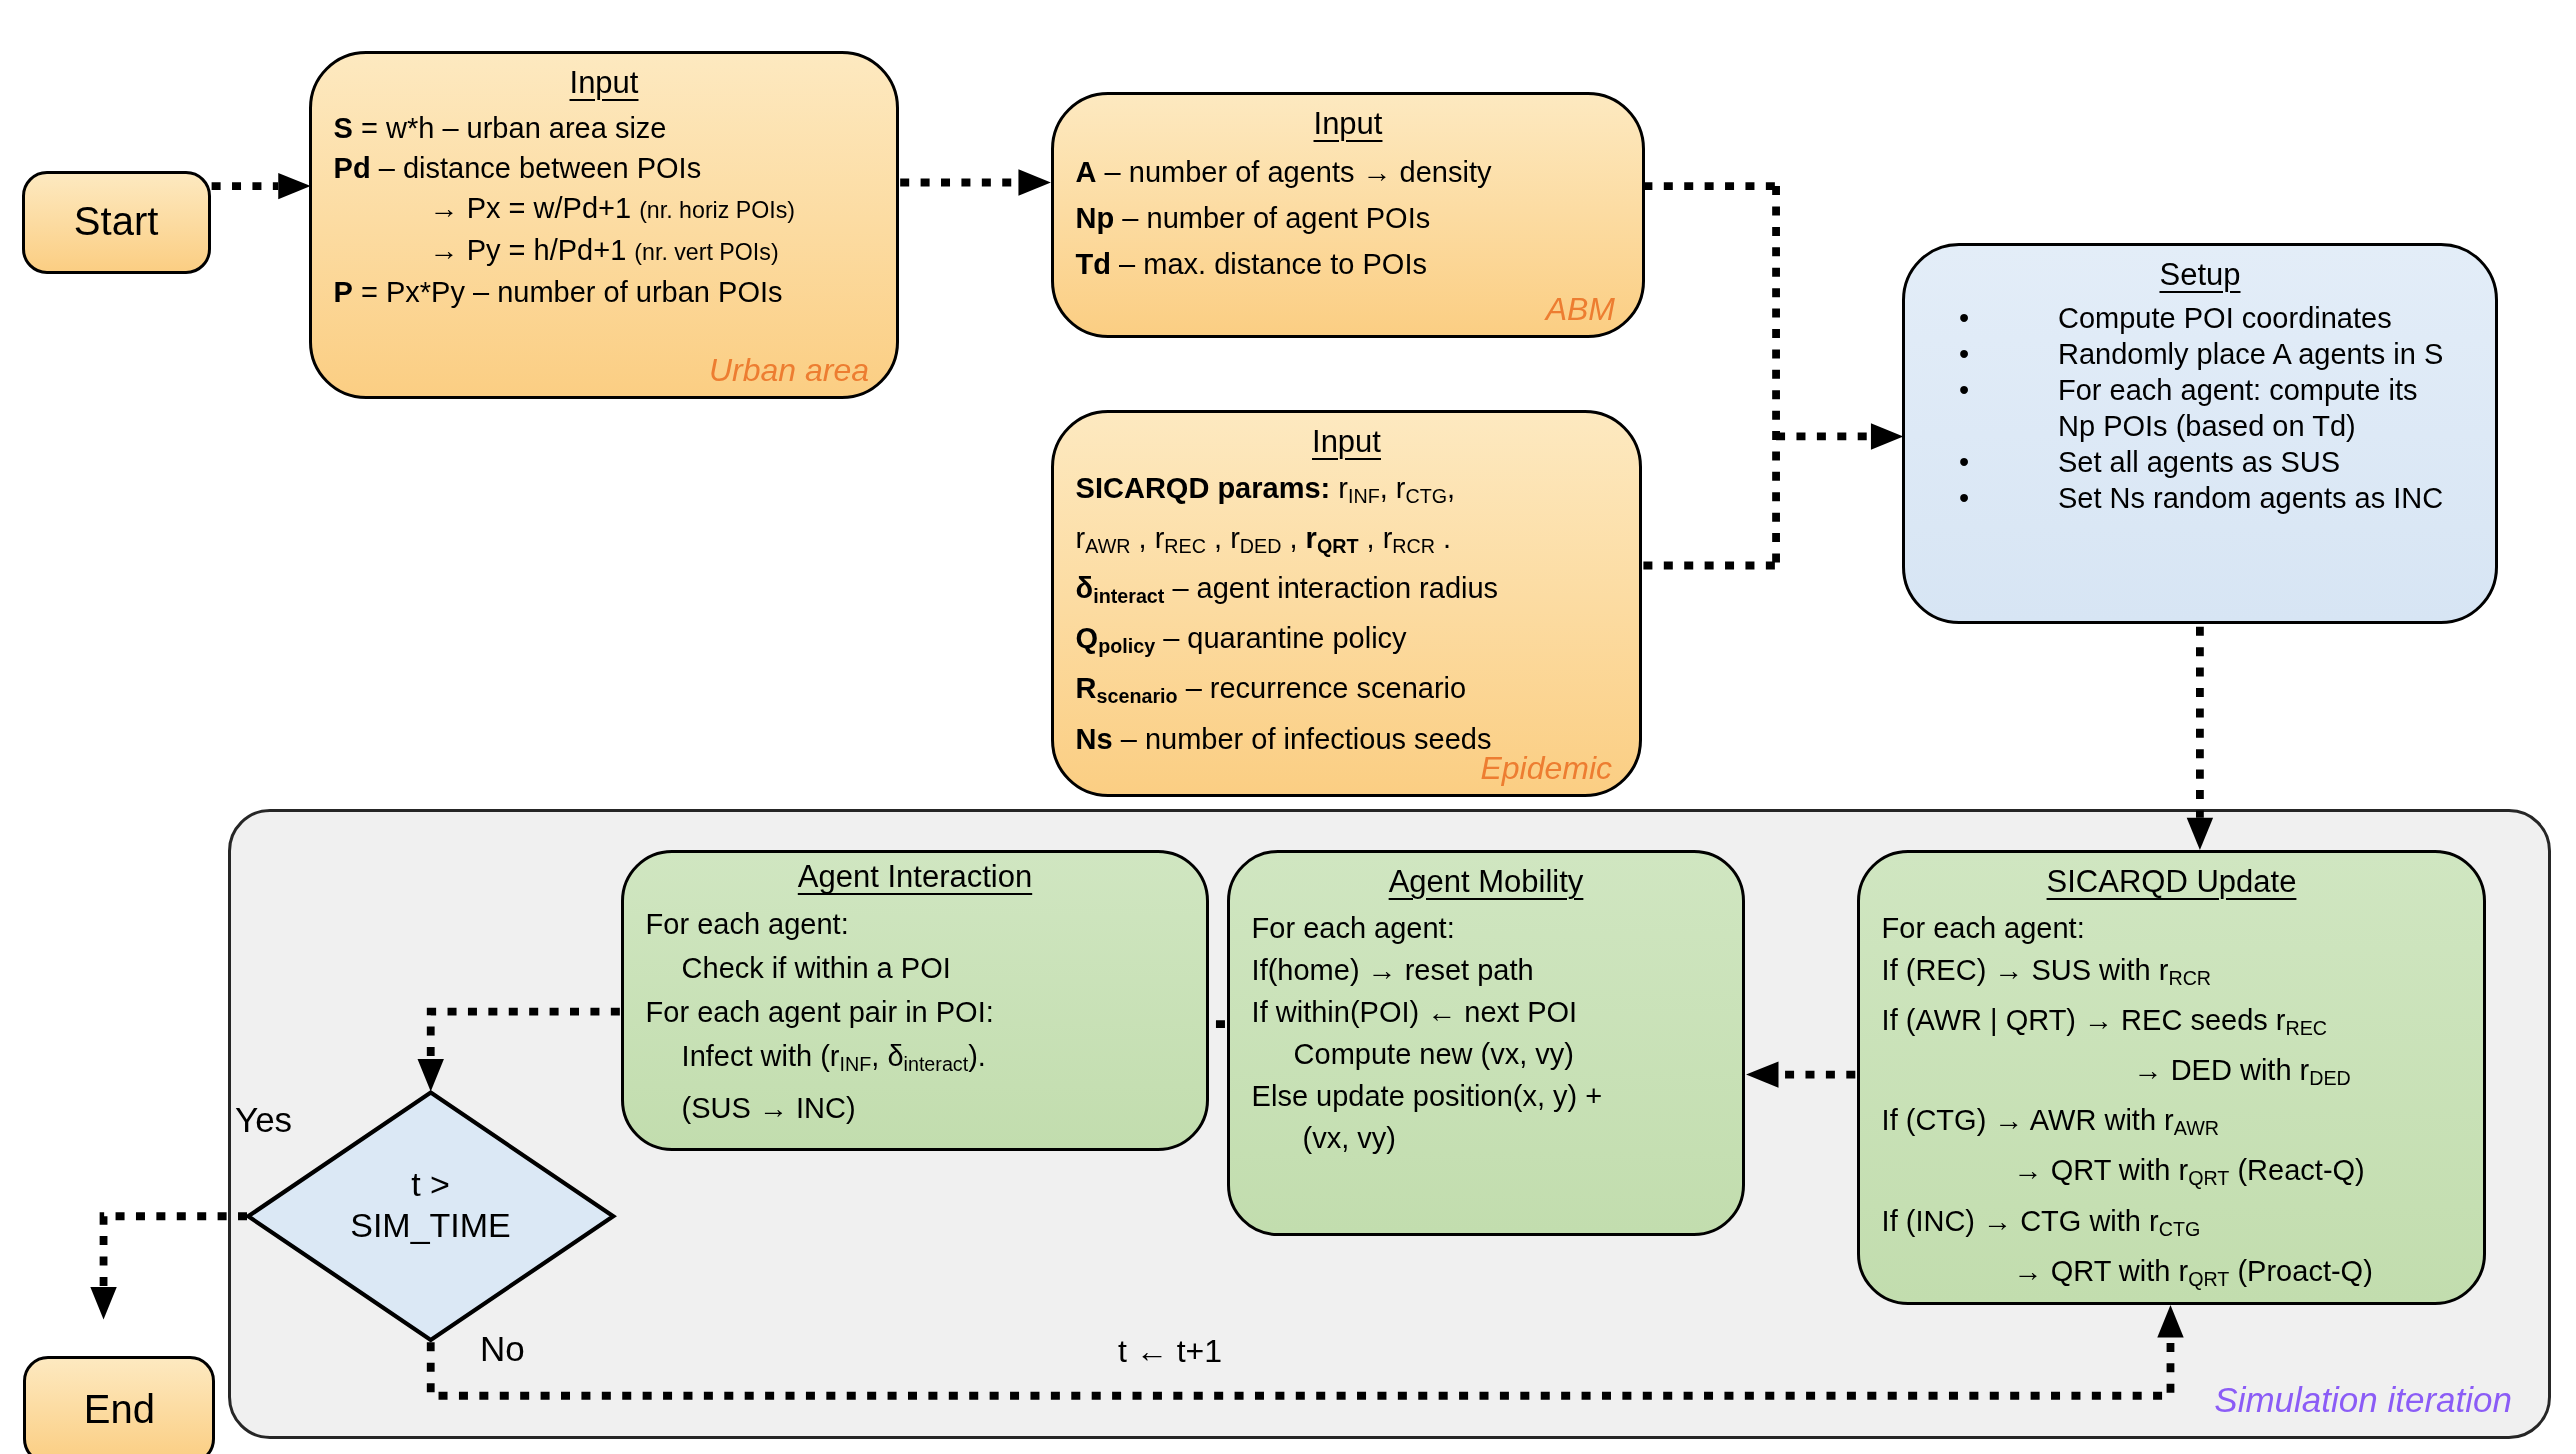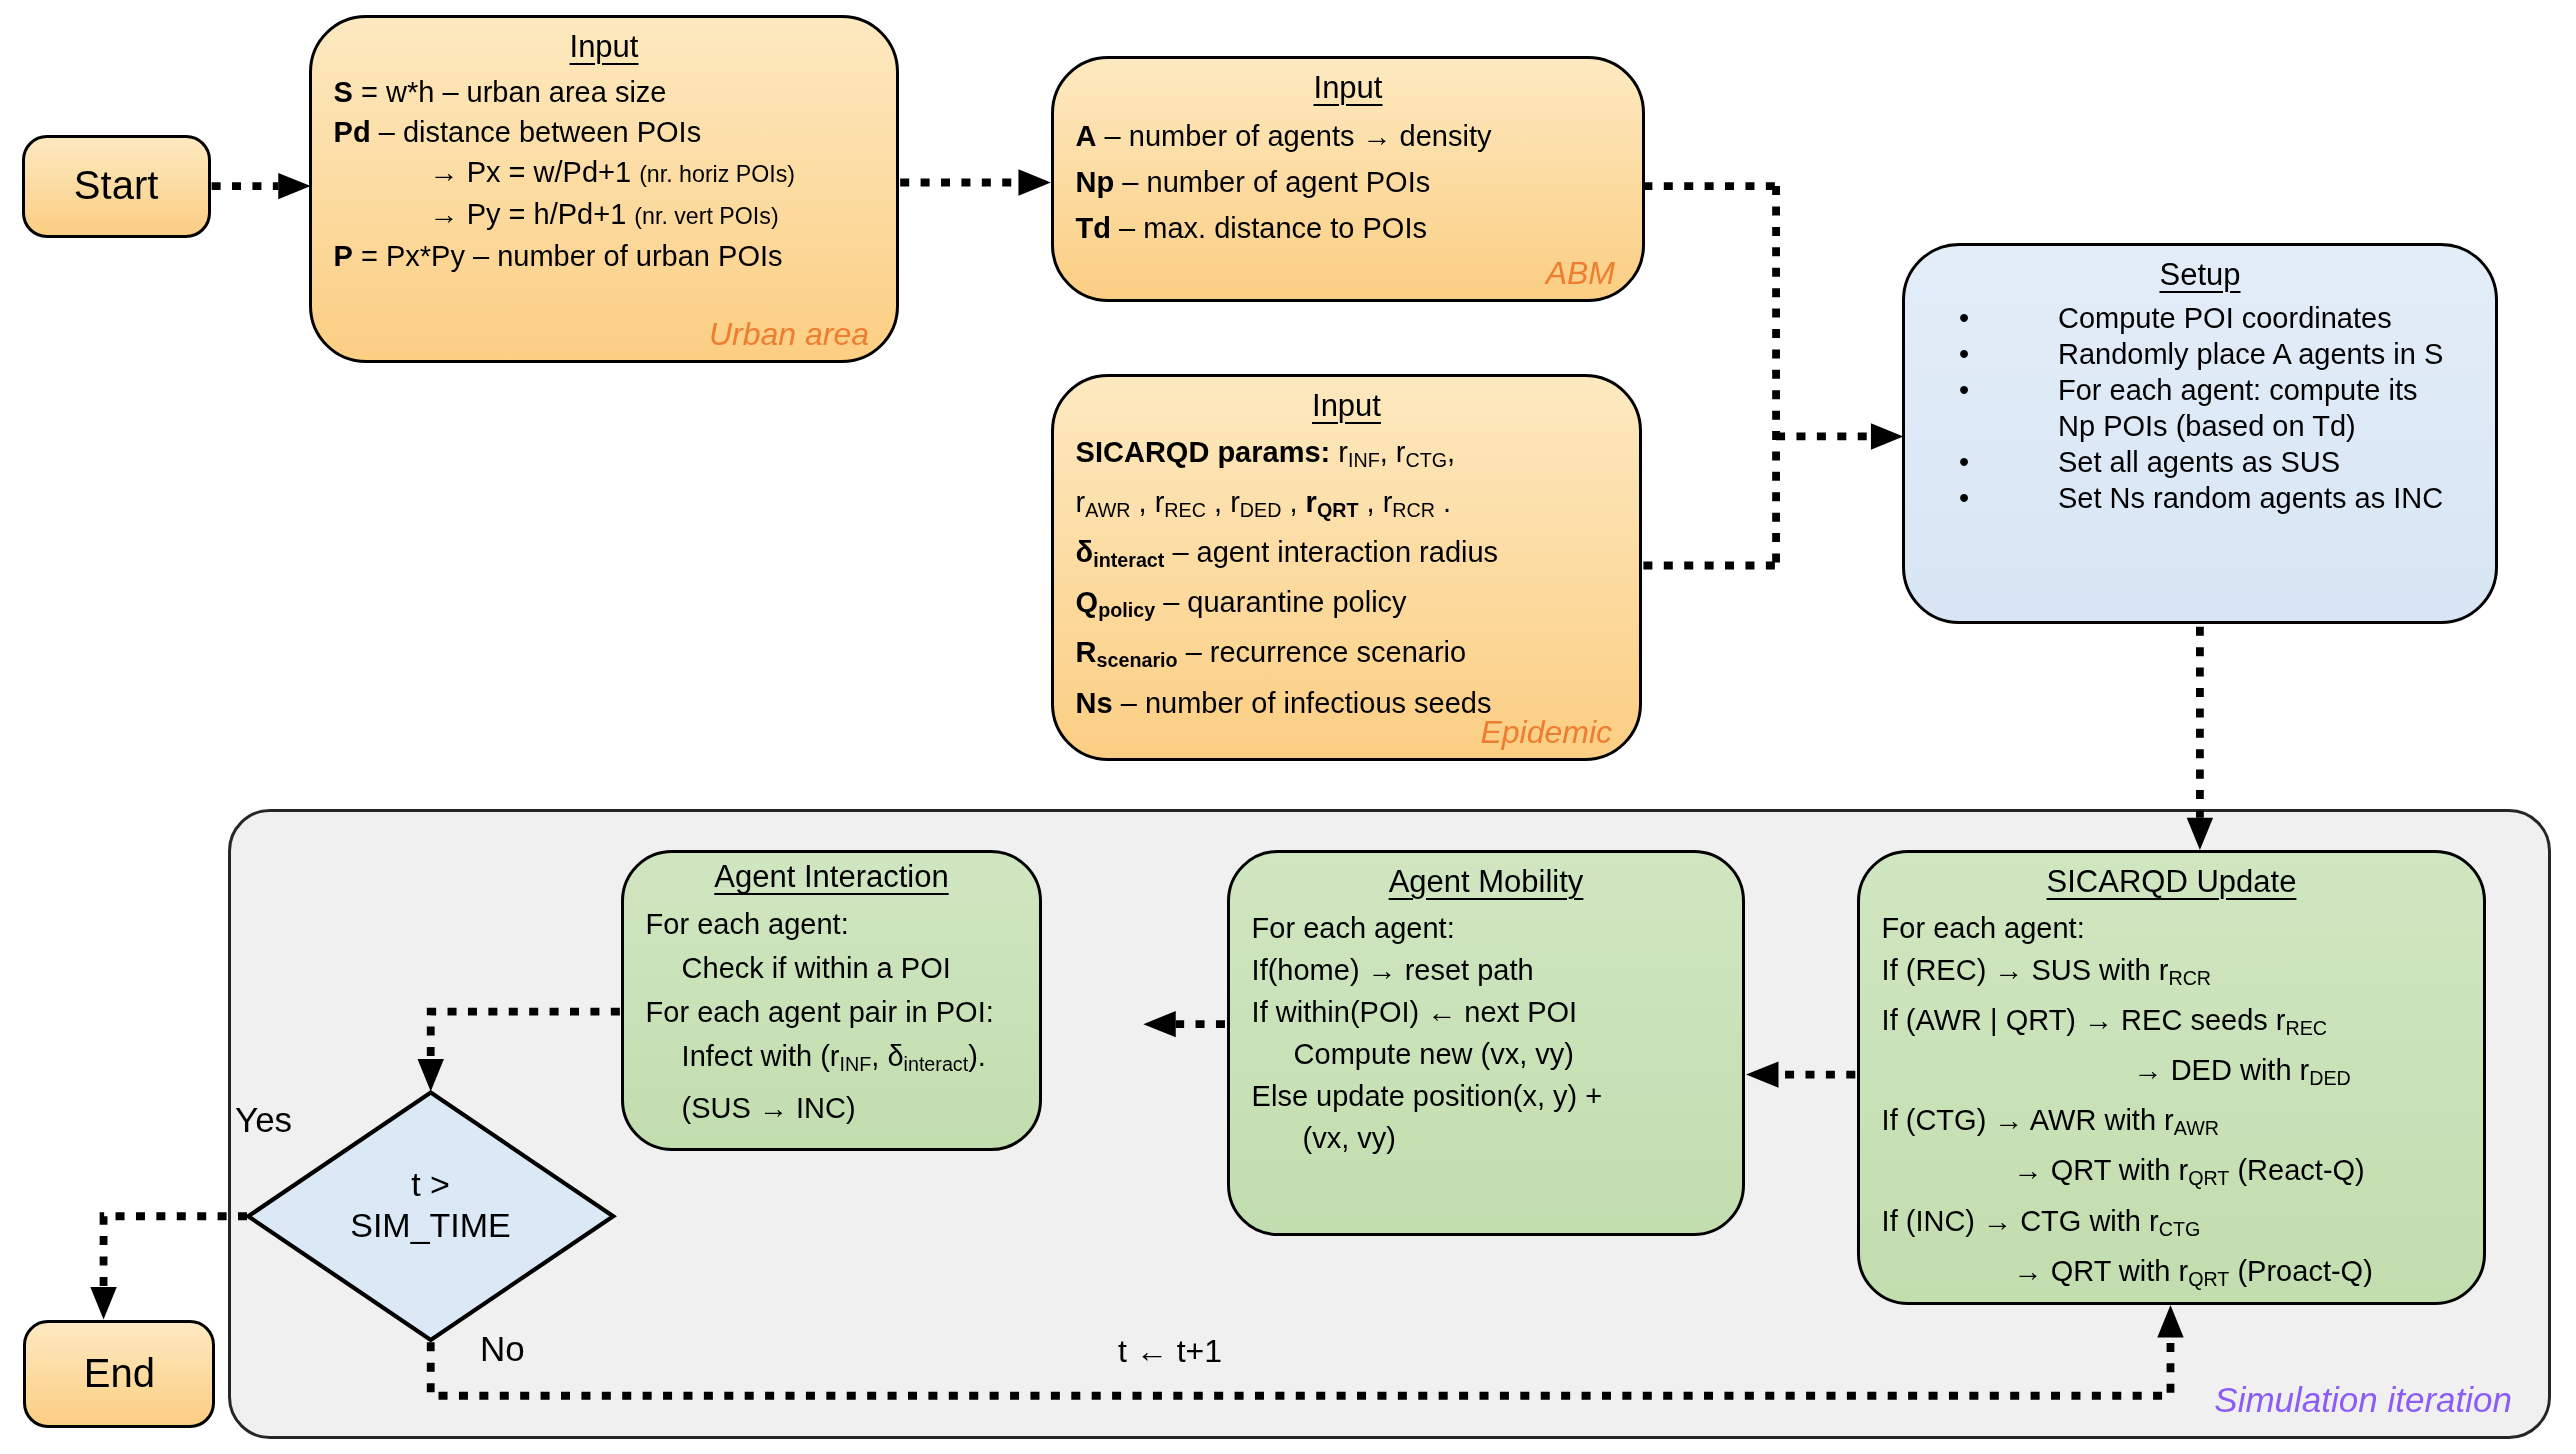--- a/index.html
+++ b/index.html
@@ -10,21 +10,21 @@
   .iter-container{
     position:absolute;left:228px;top:809px;width:2323px;height:630px;
     background:#f0f0f0;border:3px solid #262626;border-radius:42px;box-sizing:border-box;
   }
   .iter-label{
     position:absolute;right:36px;bottom:15.6px;font-style:italic;font-size:35px;color:#8b5cf6;white-space:nowrap;
   }
   .box{position:absolute;box-sizing:border-box;border:3.6px solid #000;}
   .rounded{border-radius:57px;}
   .rounded-sm{border-radius:51px;}
-  .orange{background:linear-gradient(180deg,#fde9c0 0%,#fbce83 100%);}
+  .orange{background:linear-gradient(180deg,#fde9c0 0%,#fbce83 100%);margin-top:36px;}
   .green{background:linear-gradient(180deg,#d0e6c1 0%,#c2ddae 100%);}
   .blue{background:linear-gradient(180deg,#e3edf8 0%,#d7e5f4 100%);}
   .terminal{border-radius:25px;text-align:center;font-size:40px;}
   .terminal .tlabel{display:block;}
 
   .box-title{
     text-align:center;font-size:31px;margin:10.8px 0 7.2px 0;
     text-decoration:underline;text-decoration-thickness:2.4px;text-underline-offset:6px;
     white-space:nowrap;
   }
@@ -169,21 +169,21 @@
     <div class="box-body">
         <div class="line"><span>For each agent:</span></div>
         <div class="line"><span>If(home) → reset path</span></div>
         <div class="line"><span>If within(POI) ← next POI</span></div>
         <div class="line" style="padding-left: 42px;"><span>Compute new (vx, vy)</span></div>
         <div class="line"><span>Else update position(x, y) +</span></div>
         <div class="line" style="padding-left: 51px;"><span>(vx, vy)</span></div>
       </div>
   </div>
 
-  <div class="box green rounded-sm interaction-box" style="left:621px;top:850px;width:421px;height:301px;">
+  <div class="box green rounded-sm interaction-box" style="left:621px;top:850px;width:588px;height:301px;">
     <div class="box-title">Agent Interaction</div>
     <div class="box-body">
         <div class="line"><span>For each agent:</span></div>
         <div class="line" style="padding-left: 36px;"><span>Check if within a POI</span></div>
         <div class="line"><span>For each agent pair in POI:</span></div>
         <div class="line" style="padding-left: 36px;"><span>Infect with (r</span><span class="sub">INF</span><span>, δ</span><span class="sub">interact</span><span>).</span></div>
         <div class="line" style="padding-left: 36px;"><span>(SUS → INC)</span></div>
       </div>
   </div>
 

